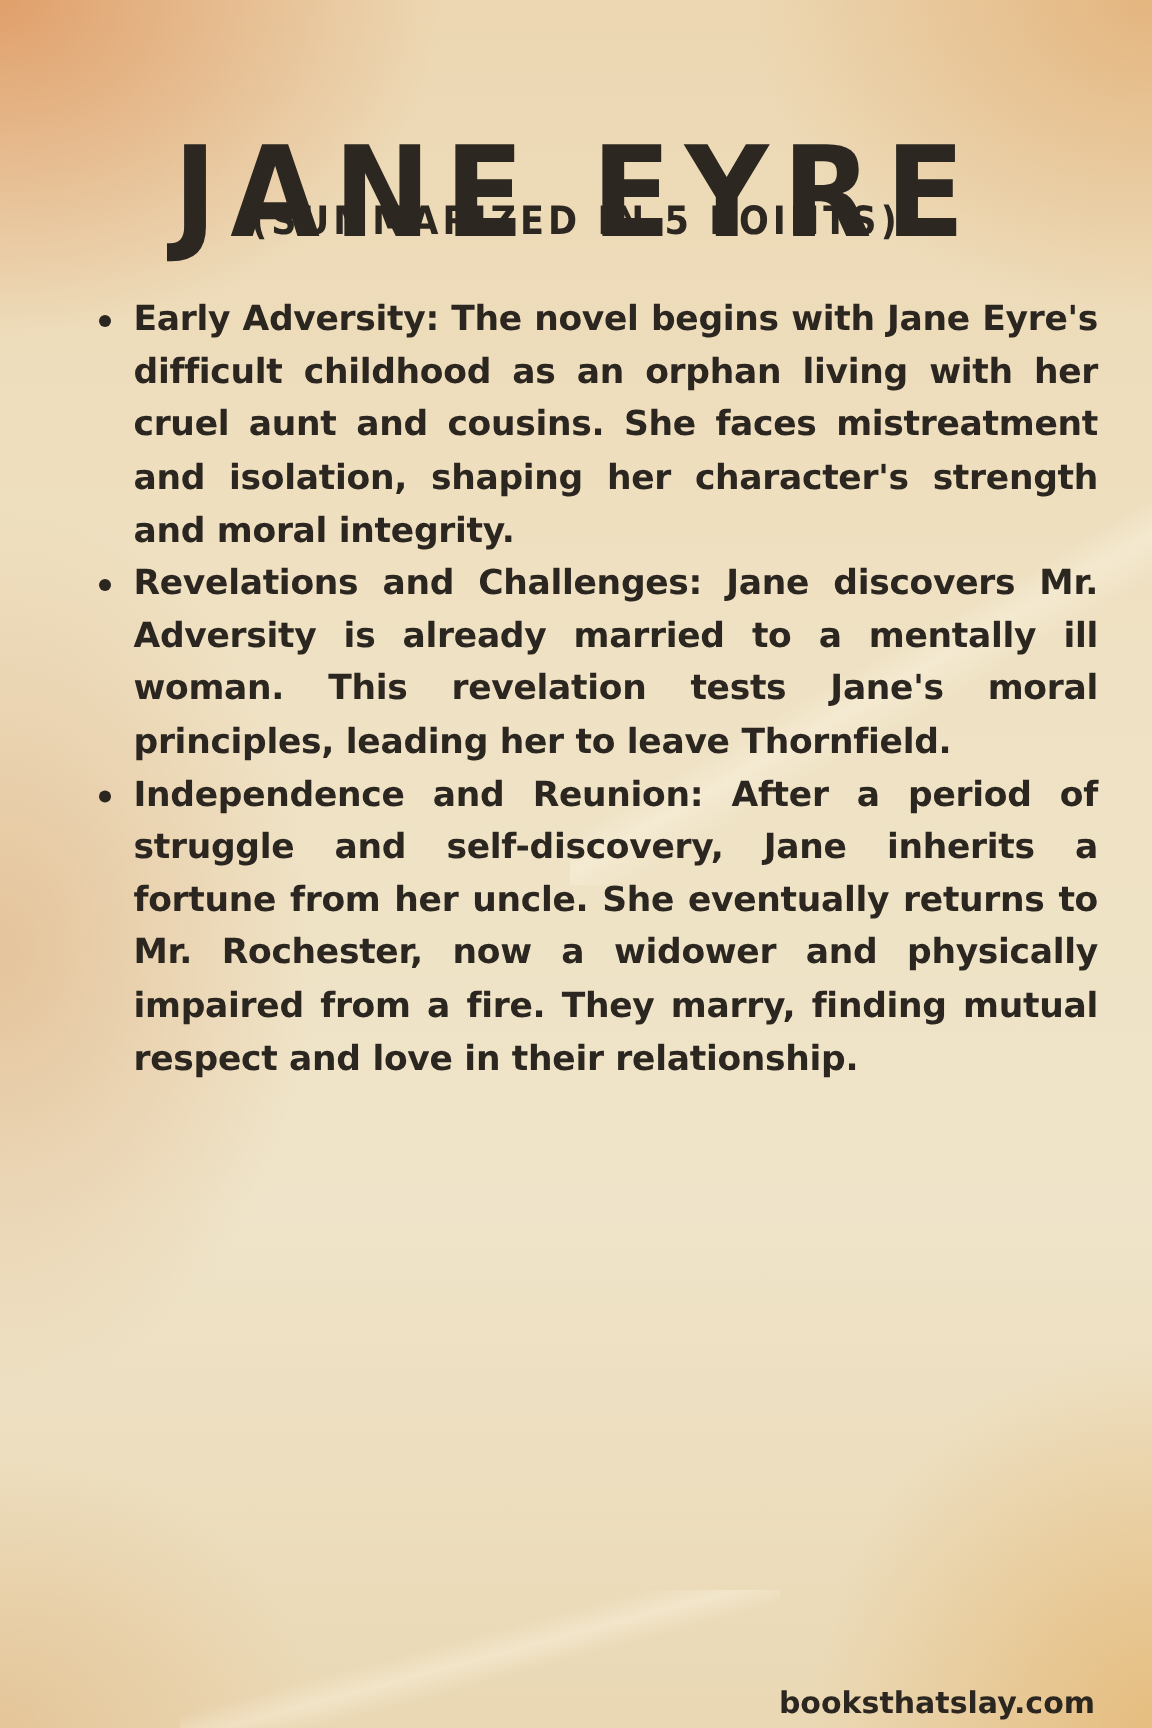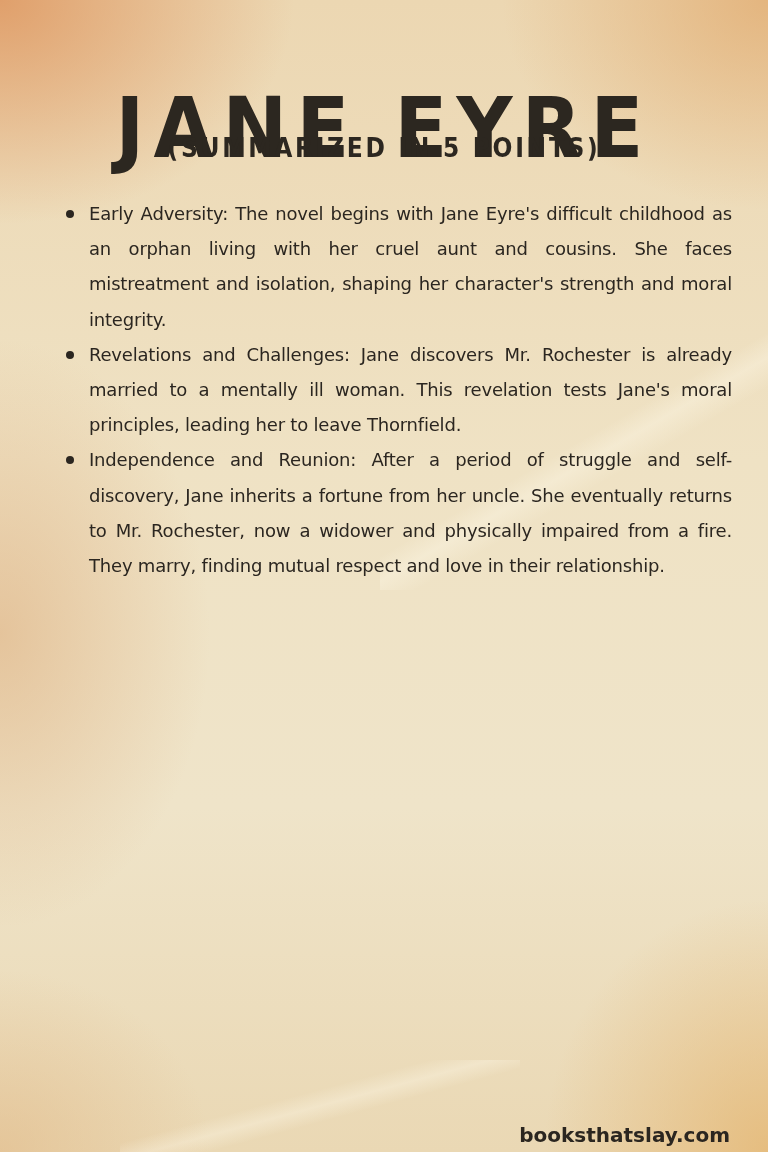--- a/index.html
+++ b/index.html
@@ -61,22 +61,22 @@
       top: 196px;
       width: 670px;
       margin: 0;
       padding: 0;
       list-style: none;
     }
     .point {
       position: relative;
       padding-left: 27px;
       font-family: "DejaVu Sans", sans-serif;
-      font-weight: normal;
-      font-size: 18px;
+      font-weight: bold;
+      font-size: 23px;
       line-height: 35.2px;
       text-align: justify;
       color: #2b2620;
       letter-spacing: -0.2px;
     }
     .point-bullet {
       position: absolute;
       left: 4px;
       top: 14px;
       width: 8px;
@@ -104,21 +104,21 @@
 <h1 class="title">JANE EYRE</h1>
 <div class="subtitle">(SUMMARIZED IN 5 POINTS)</div>
 
 <ul class="points">
   <li class="point">
     <span class="point-bullet"></span>
     <span>Early Adversity: The novel begins with Jane Eyre's difficult childhood as an orphan living with her cruel aunt and cousins. She faces mistreatment and isolation, shaping her character's strength and moral integrity.</span>
   </li>
   <li class="point">
     <span class="point-bullet"></span>
-    <span>Revelations and Challenges: Jane discovers Mr. Rochester is already married to a mentally ill woman. This revelation tests Jane's moral principles, leading her to leave Thornfield.</span>
+    <span>Revelations and Challenges: Jane discovers Mr. Adversity is already married to a mentally ill woman. This revelation tests Jane's moral principles, leading her to leave Thornfield.</span>
   </li>
   <li class="point">
     <span class="point-bullet"></span>
     <span>Independence and Reunion: After a period of struggle and self-discovery, Jane inherits a fortune from her uncle. She eventually returns to Mr. Rochester, now a widower and physically impaired from a fire. They marry, finding mutual respect and love in their relationship.</span>
   </li>
 </ul>
 
 <div class="footer-site">booksthatslay.com</div>
 
 </body></html>

